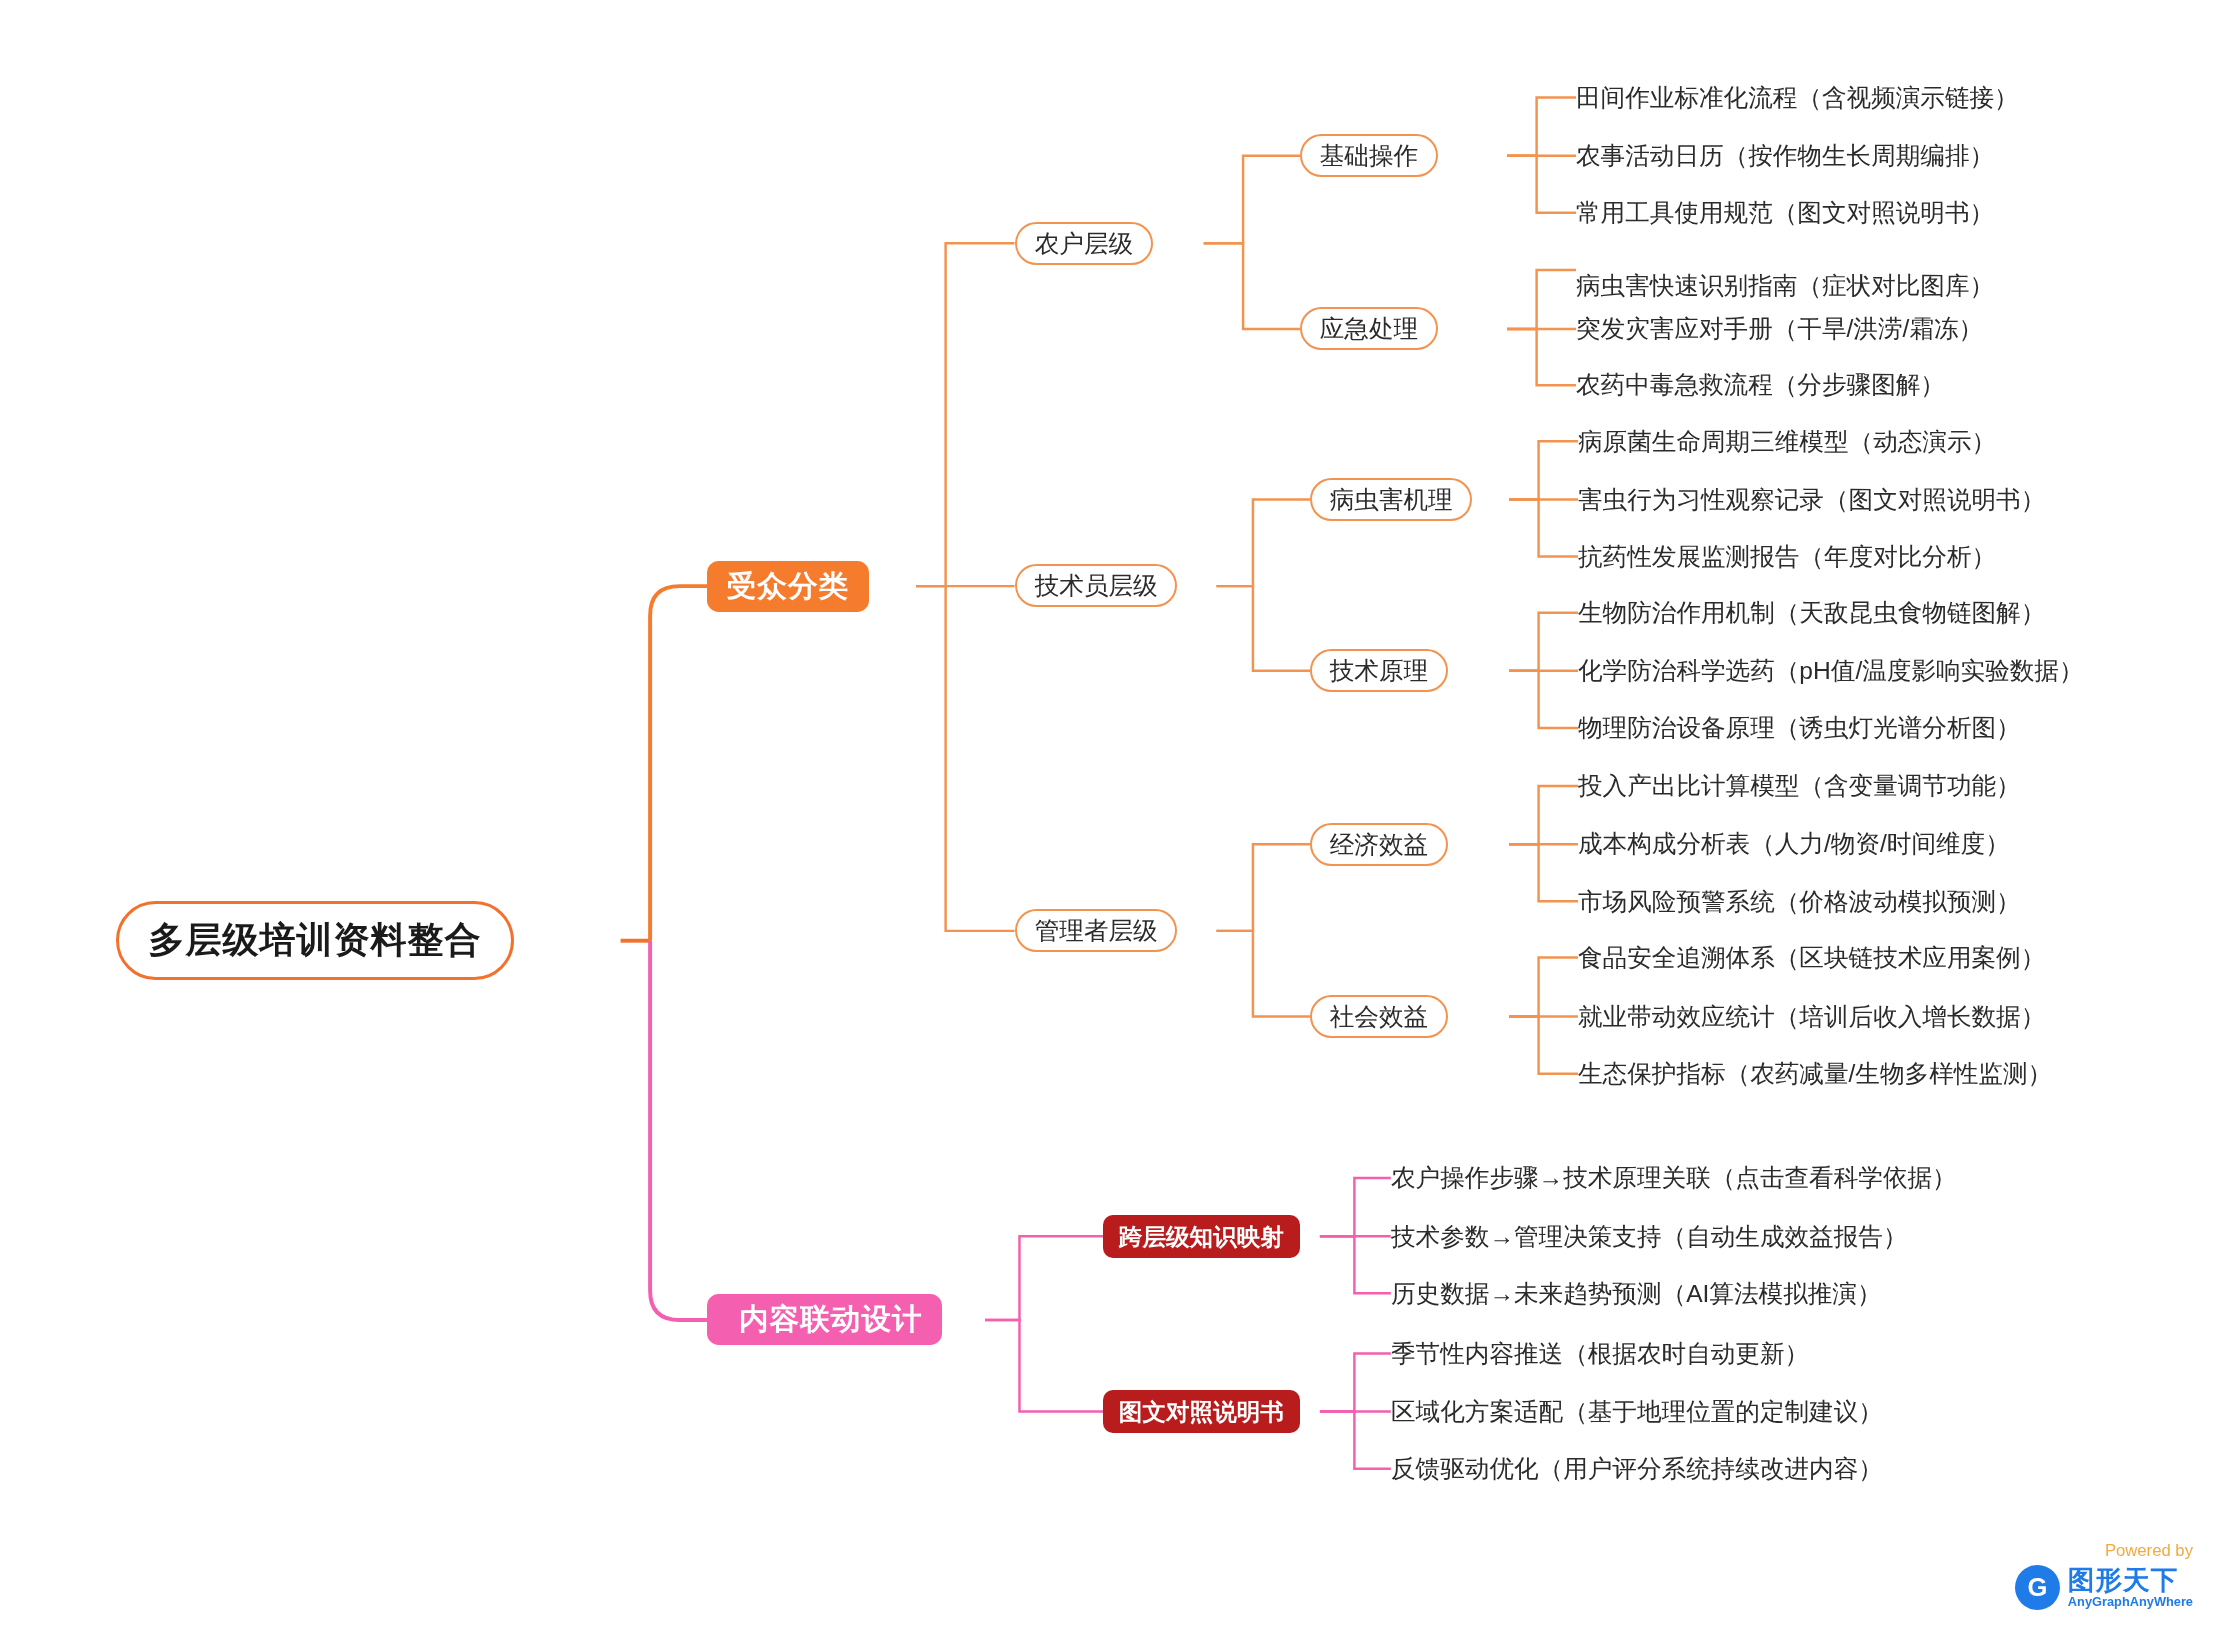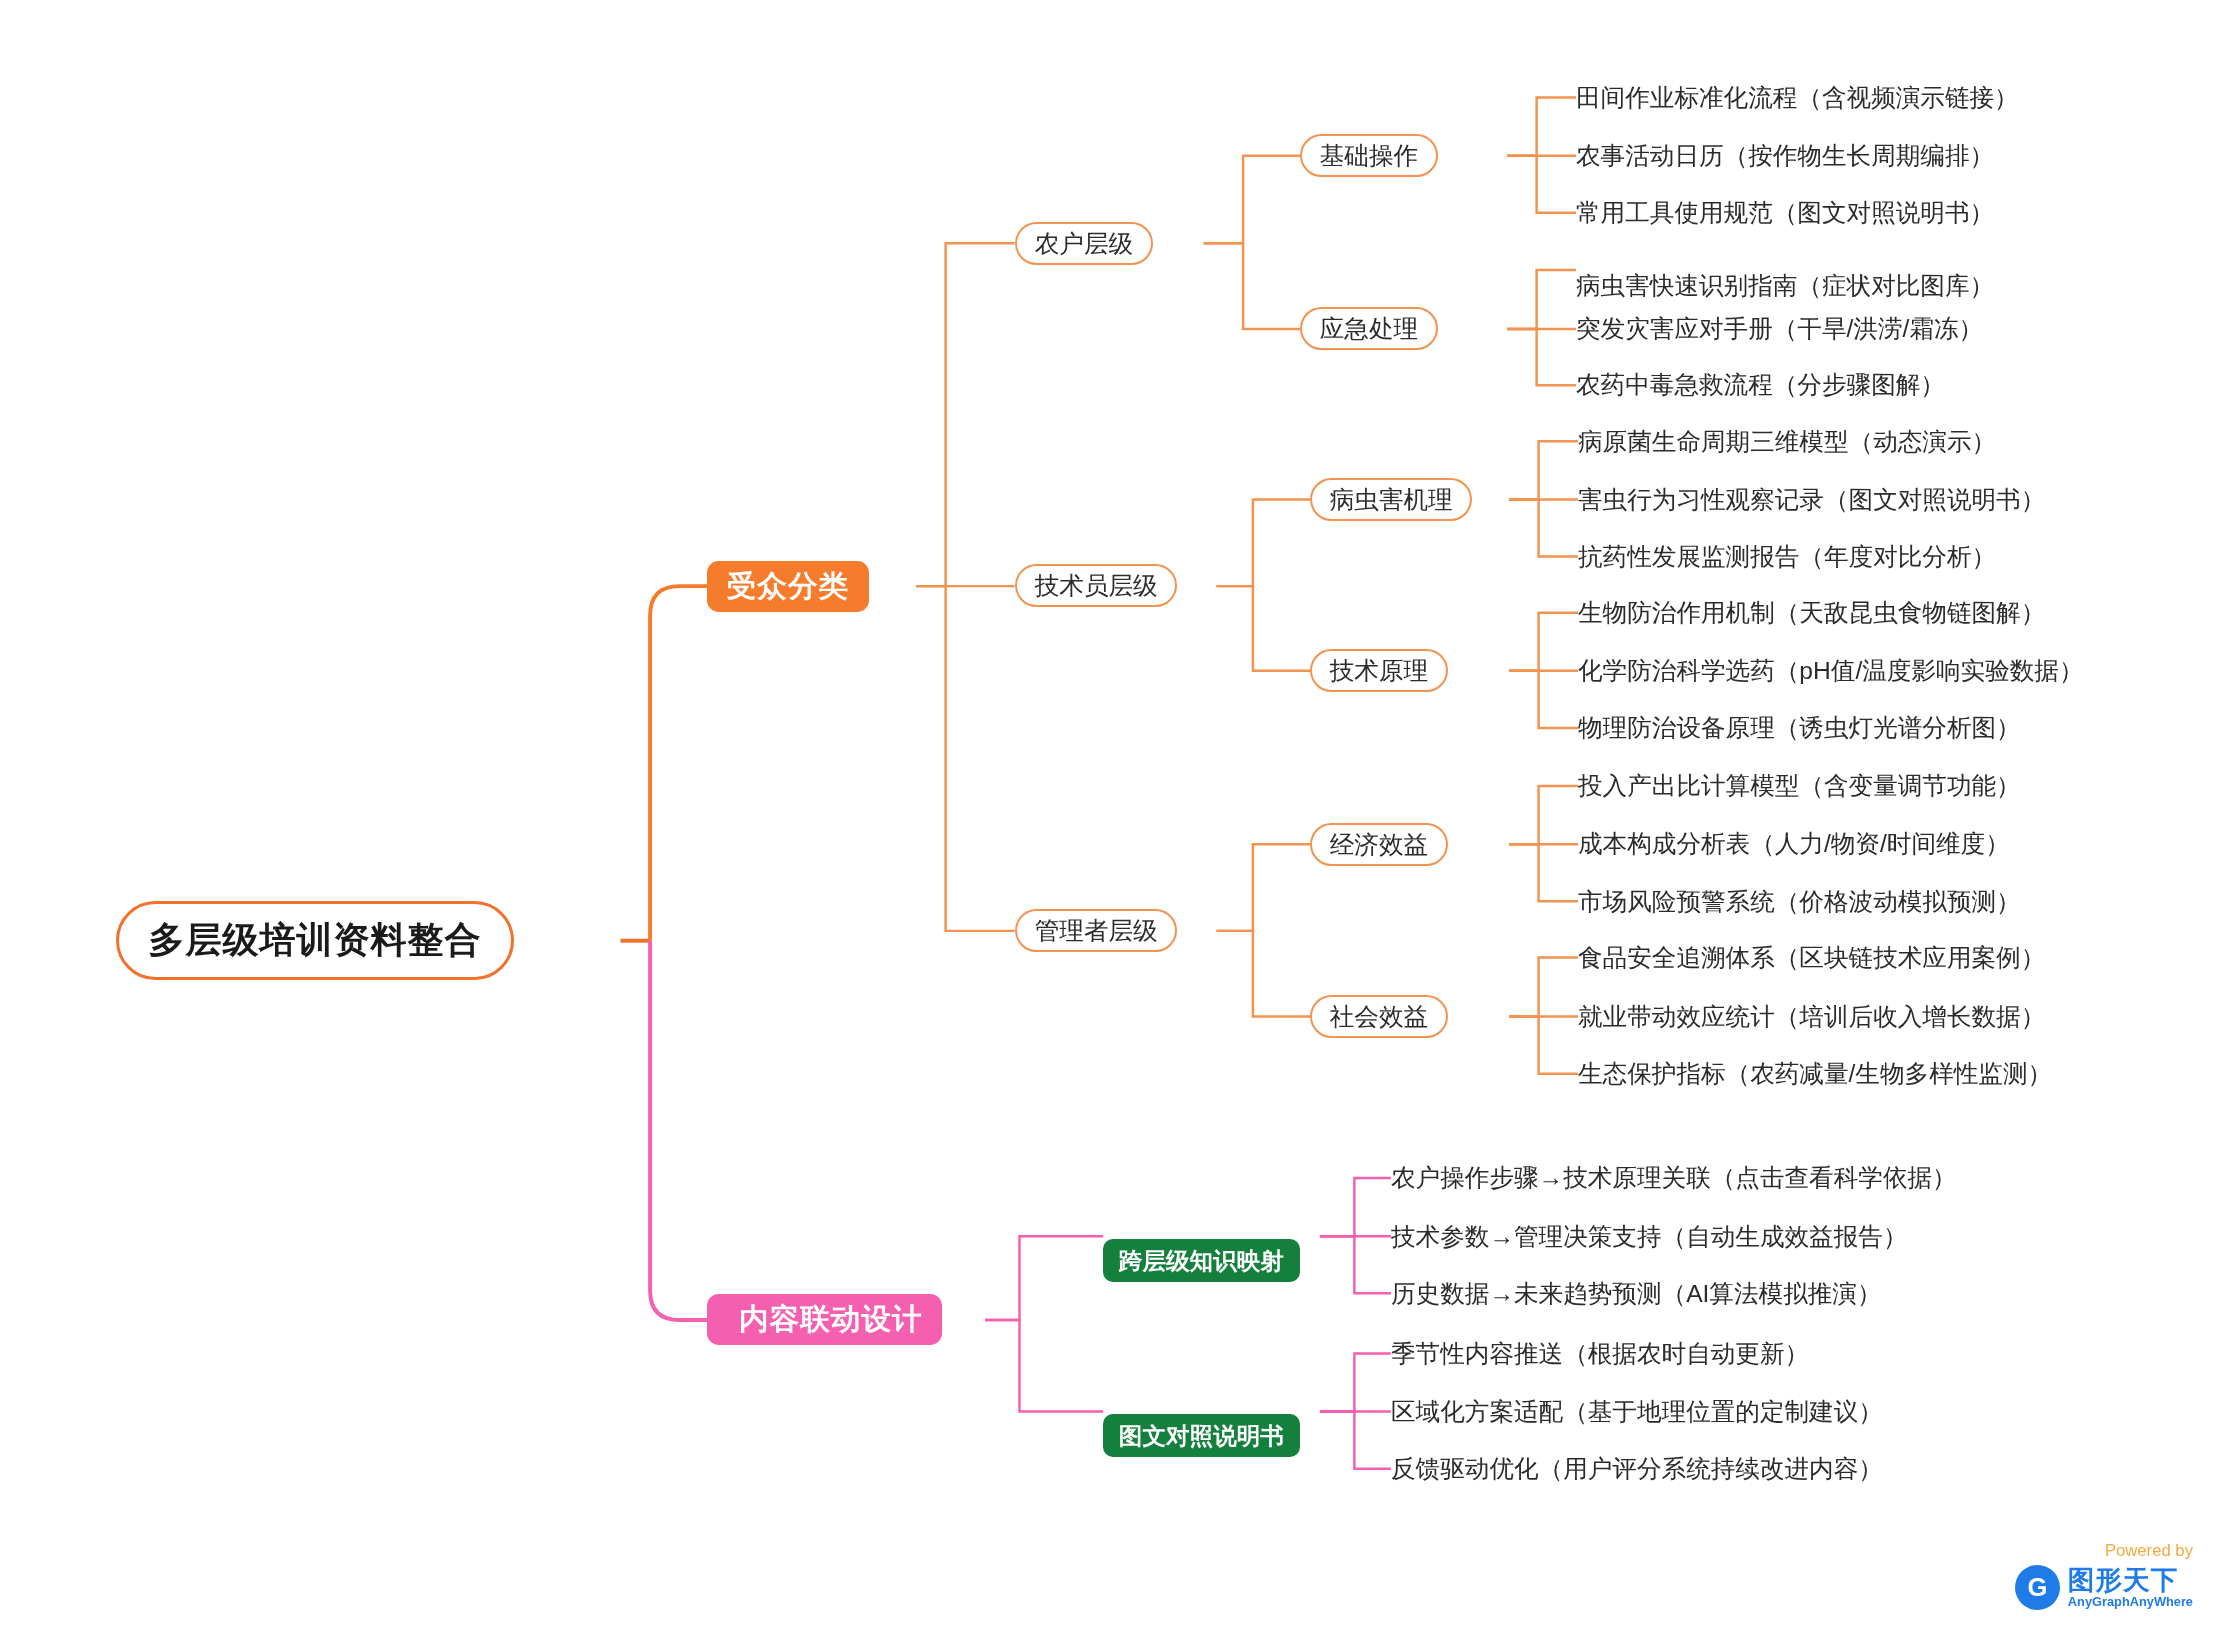--- a/index.html
+++ b/index.html
@@ -74,28 +74,27 @@
     border: 2px solid #F2934F;
     border-radius: 21.7px;
     background: #ffffff;
     color: #2b2b2b;
     font-size: 24.6px;
     height: 43px;
     padding: 0 17.7px;
   }
   
   .lvl2-pink {
-    background: #15803d;
+    background: #b91c1c;
     color: #ffffff;
     border-radius: 9.9px;
     font-size: 23.6px;
     height: 43px;
     padding: 0 15.8px;
     font-weight: bold;
-    margin-top: 24px;
   }
   
   .leaf {
     color: #2b2b2b;
     font-size: 24.6px;
     height: 35px;
     justify-content: flex-start;
     padding: 0;
     letter-spacing: 0px;
   }

